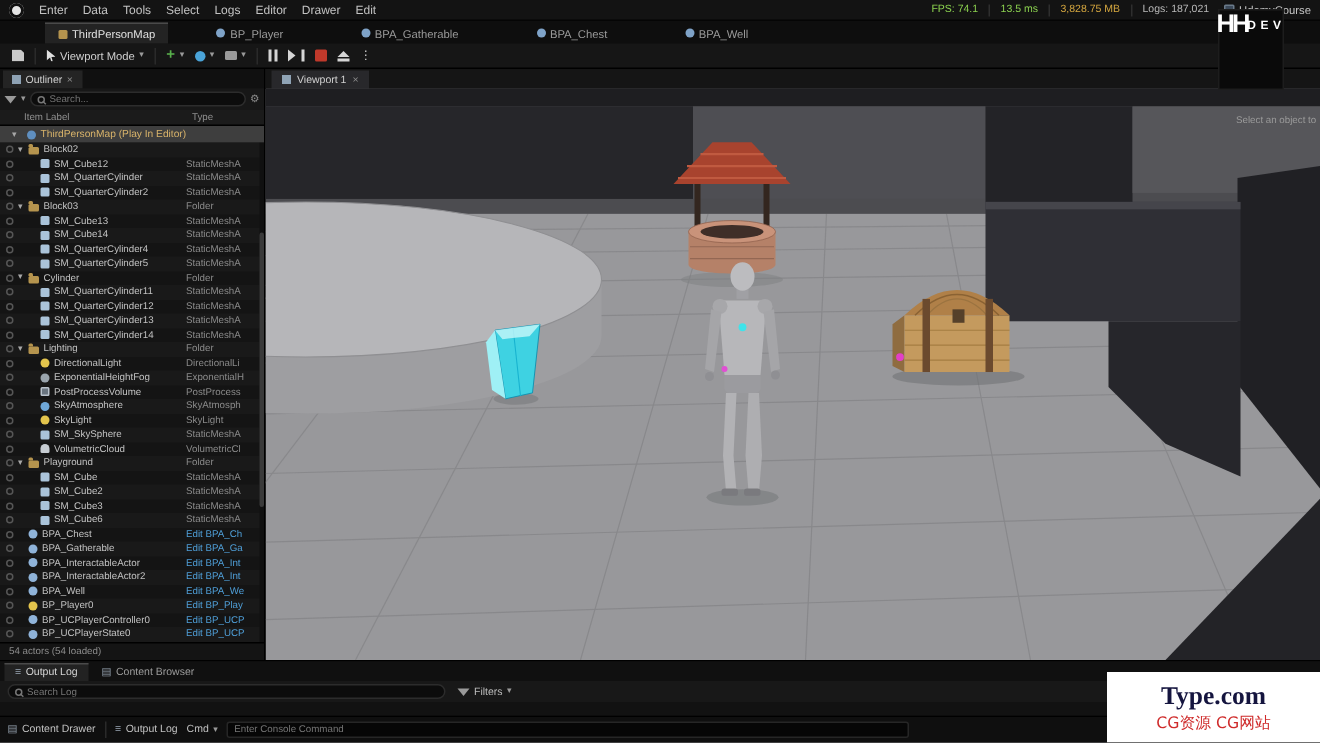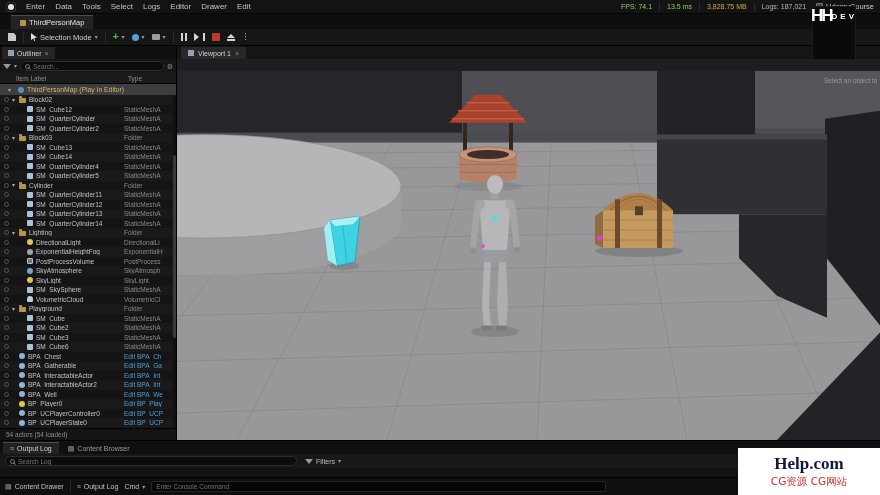--- a/index.html
+++ b/index.html
@@ -13,21 +13,21 @@
   .menu-item{padding:0 5px;color:#c2c2c2;white-space:nowrap}
   .stats{margin-left:auto;display:flex;align-items:center;gap:7px;font-size:7px}
   .st{white-space:nowrap;color:#b9b9b9}
   .st.green{color:#8bd14f}
   .st.yellow{color:#d4a63f}
   .stat-sep{width:1px;height:8px;background:#2e2e2e}
   .project{display:flex;align-items:center;gap:3px;margin-left:10px;font-size:7.5px;color:#c6c6c6;white-space:nowrap}
   .proj-ic{width:7px;height:7px;background:#3c4a5a;border:1px solid #6a7a8a;border-radius:1px;flex:none}
 
   
-  .row2{height:15px;background:#0e0e0e;display:flex;align-items:flex-end;padding-left:11px;gap:26px}
+  .row2{height:15px;background:#0e0e0e;display:flex;align-items:flex-end;padding-left:30px;gap:26px}
   .level-tab{display:flex;align-items:center;gap:3px;background:#232323;border-top:1px solid #4a4a4a;padding:0 9px;height:14px;font-size:7.5px;color:#e0e0e0;white-space:nowrap}
   .asset-tab{display:flex;align-items:center;gap:3px;height:14px;padding:0 6px;font-size:7.5px;color:#9b9b9b;white-space:nowrap}
   .tab-ic{width:6px;height:6px;border-radius:50%;background:#7fa3c8;flex:none}
   .tab-ic.lvl{background:#b5944e;border-radius:1px}
 
   
   .row3{height:17px;background:#161616;display:flex;align-items:center;gap:7px;padding:0 8px;border-bottom:1px solid #000}
   .tb-sep{width:1px;height:11px;background:#2a2a2a}
   .tbtn{display:flex;align-items:center;gap:3px;font-size:7.5px;color:#cfcfcf}
   .save-ic{width:8px;height:8px;background:#c9c9c9;clip-path:polygon(0 0,72% 0,100% 28%,100% 100%,0 100%)}
@@ -156,30 +156,48 @@
     <span class="proj-ic"></span>
     <span>UdemyCourse</span>
   </div>
 </div>
 
 <div class="row2">
   <div class="level-tab">
     <span class="tab-ic lvl"></span>
     <span>ThirdPersonMap</span>
   </div>
+  <div style="display:flex;gap:40px" id="asset-tabs">
+      <div class="asset-tab">
+        <span class="tab-ic"></span>
+        <span>BP_Player</span>
+      </div>
+      <div class="asset-tab">
+        <span class="tab-ic"></span>
+        <span>BPA_Gatherable</span>
+      </div>
+      <div class="asset-tab">
+        <span class="tab-ic"></span>
+        <span>BPA_Chest</span>
+      </div>
+      <div class="asset-tab">
+        <span class="tab-ic"></span>
+        <span>BPA_Well</span>
+      </div>
+    </div>
 </div>
 
 <div class="row3">
   <span class="tbtn">
       <span class="save-ic"></span>
     </span>
   <span class="tb-sep"></span>
   <span class="tbtn">
     <span class="cursor-ic"></span>
-    <span>Selection Mode</span>
+    <span>Viewport Mode</span>
     <span class="caret">▾</span>
   </span>
   <span class="tb-sep"></span>
   <span class="tbtn">
       <span class="plus-ic">+</span>
       <span class="caret">▾</span>
     </span>
   <span class="tbtn">
       <span class="bp-ic"></span>
       <span class="caret">▾</span>
@@ -695,15 +713,15 @@
       <span class="caret">▾</span>
     </span>
   </div>
 </div>
 
 <div class="hh-logo">
   <span class="hh">HH</span>
   <span class="dev">DEV</span>
 </div>
 <div class="cger">
-  <span class="site">Help.com</span>
+  <span class="site">Type.com</span>
   <span class="sub">CG资源  CG网站</span>
 </div>
 
 </body></html>

